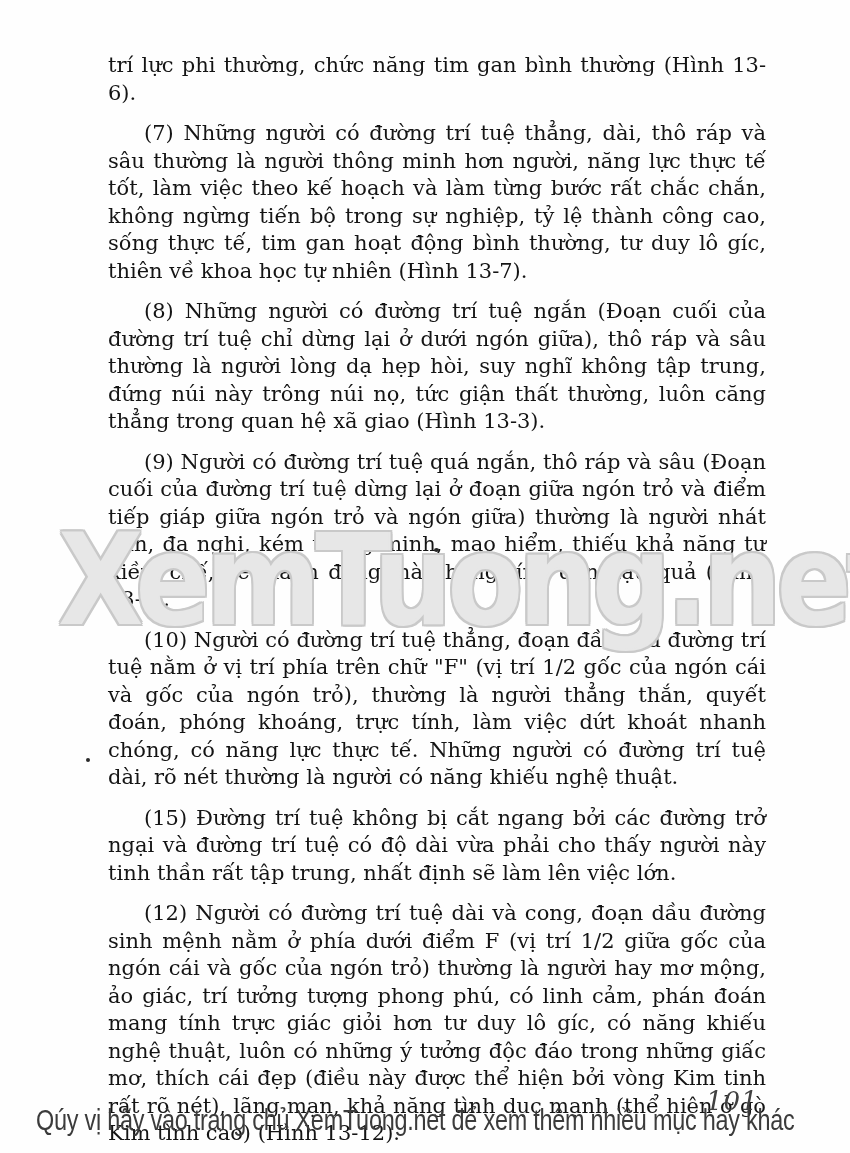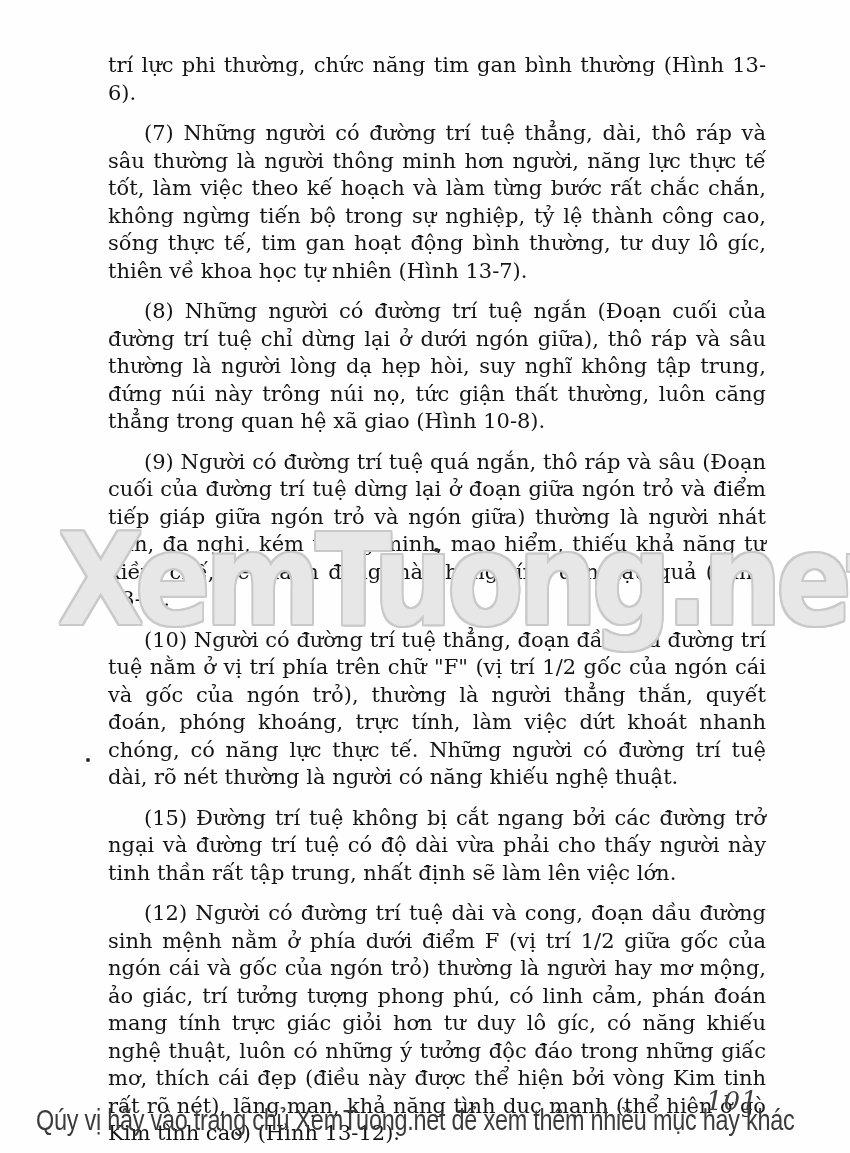--- a/index.html
+++ b/index.html
@@ -79,21 +79,21 @@
   .dot-b { left: 434px; top: 548px; width: 5px; height: 4px; }
 </style>
 </head>
 <body>
 
 <div class="page">
 
   <div class="content">
     <p>trí lực phi thường, chức năng tim gan bình thường (Hình 13-6).</p>
     <p class="indent">(7) Những người có đường trí tuệ thẳng, dài, thô ráp và sâu thường là người thông minh hơn người, năng lực thực tế tốt, làm việc theo kế hoạch và làm từng bước rất chắc chắn, không ngừng tiến bộ trong sự nghiệp, tỷ lệ thành công cao, sống thực tế, tim gan hoạt động bình thường, tư duy lô gíc, thiên về khoa học tự nhiên (Hình 13-7).</p>
-    <p class="indent">(8) Những người có đường trí tuệ ngắn (Đoạn cuối của đường trí tuệ chỉ dừng lại ở dưới ngón giữa), thô ráp và sâu thường là người lòng dạ hẹp hòi, suy nghĩ không tập trung, đứng núi này trông núi nọ, tức giận thất thường, luôn căng thẳng trong quan hệ xã giao (Hình 10-8).</p>
+    <p class="indent">(8) Những người có đường trí tuệ ngắn (Đoạn cuối của đường trí tuệ chỉ dừng lại ở dưới ngón giữa), thô ráp và sâu thường là người lòng dạ hẹp hòi, suy nghĩ không tập trung, đứng núi này trông núi nọ, tức giận thất thường, luôn căng thẳng trong quan hệ xã giao (Hình 13-3).</p>
     <p class="indent">(9) Người có đường trí tuệ quá ngắn, thô ráp và sâu (Đoạn cuối của đường trí tuệ dừng lại ở đoạn giữa ngón trỏ và điểm tiếp giáp giữa ngón trỏ và ngón giữa) thường là người nhát gan, đa nghi, kém thông minh, mạo hiểm, thiếu khả năng tự kiềm chế, dễ manh động mà không tính đến hậu quả (Hình 13-6).</p>
     <p class="indent">(10) Người có đường trí tuệ thẳng, đoạn đầu của đường trí tuệ nằm ở vị trí phía trên chữ "F" (vị trí 1/2 gốc của ngón cái và gốc của ngón trỏ), thường là người thẳng thắn, quyết đoán, phóng khoáng, trực tính, làm việc dứt khoát nhanh chóng, có năng lực thực tế. Những người có đường trí tuệ dài, rõ nét thường là người có năng khiếu nghệ thuật.</p>
     <p class="indent">(15) Đường trí tuệ không bị cắt ngang bởi các đường trở ngại và đường trí tuệ có độ dài vừa phải cho thấy người này tinh thần rất tập trung, nhất định sẽ làm lên việc lớn.</p>
     <p class="indent">(12) Người có đường trí tuệ dài và cong, đoạn dầu đường sinh mệnh nằm ở phía dưới điểm F (vị trí 1/2 giữa gốc của ngón cái và gốc của ngón trỏ) thường là người hay mơ mộng, ảo giác, trí tưởng tượng phong phú, có linh cảm, phán đoán mang tính trực giác giỏi hơn tư duy lô gíc, có năng khiếu nghệ thuật, luôn có những ý tưởng độc đáo trong những giấc mơ, thích cái đẹp (điều này được thể hiện bởi vòng Kim tinh rất rõ nét), lãng mạn, khả năng tình dục mạnh (thể hiện ở gò Kim tình cao) (Hình 13-12).</p>
 
   </div>
 
   <div class="watermark">XemTuong.net</div>
 
   <span class="ink-dot dot-a"></span>

